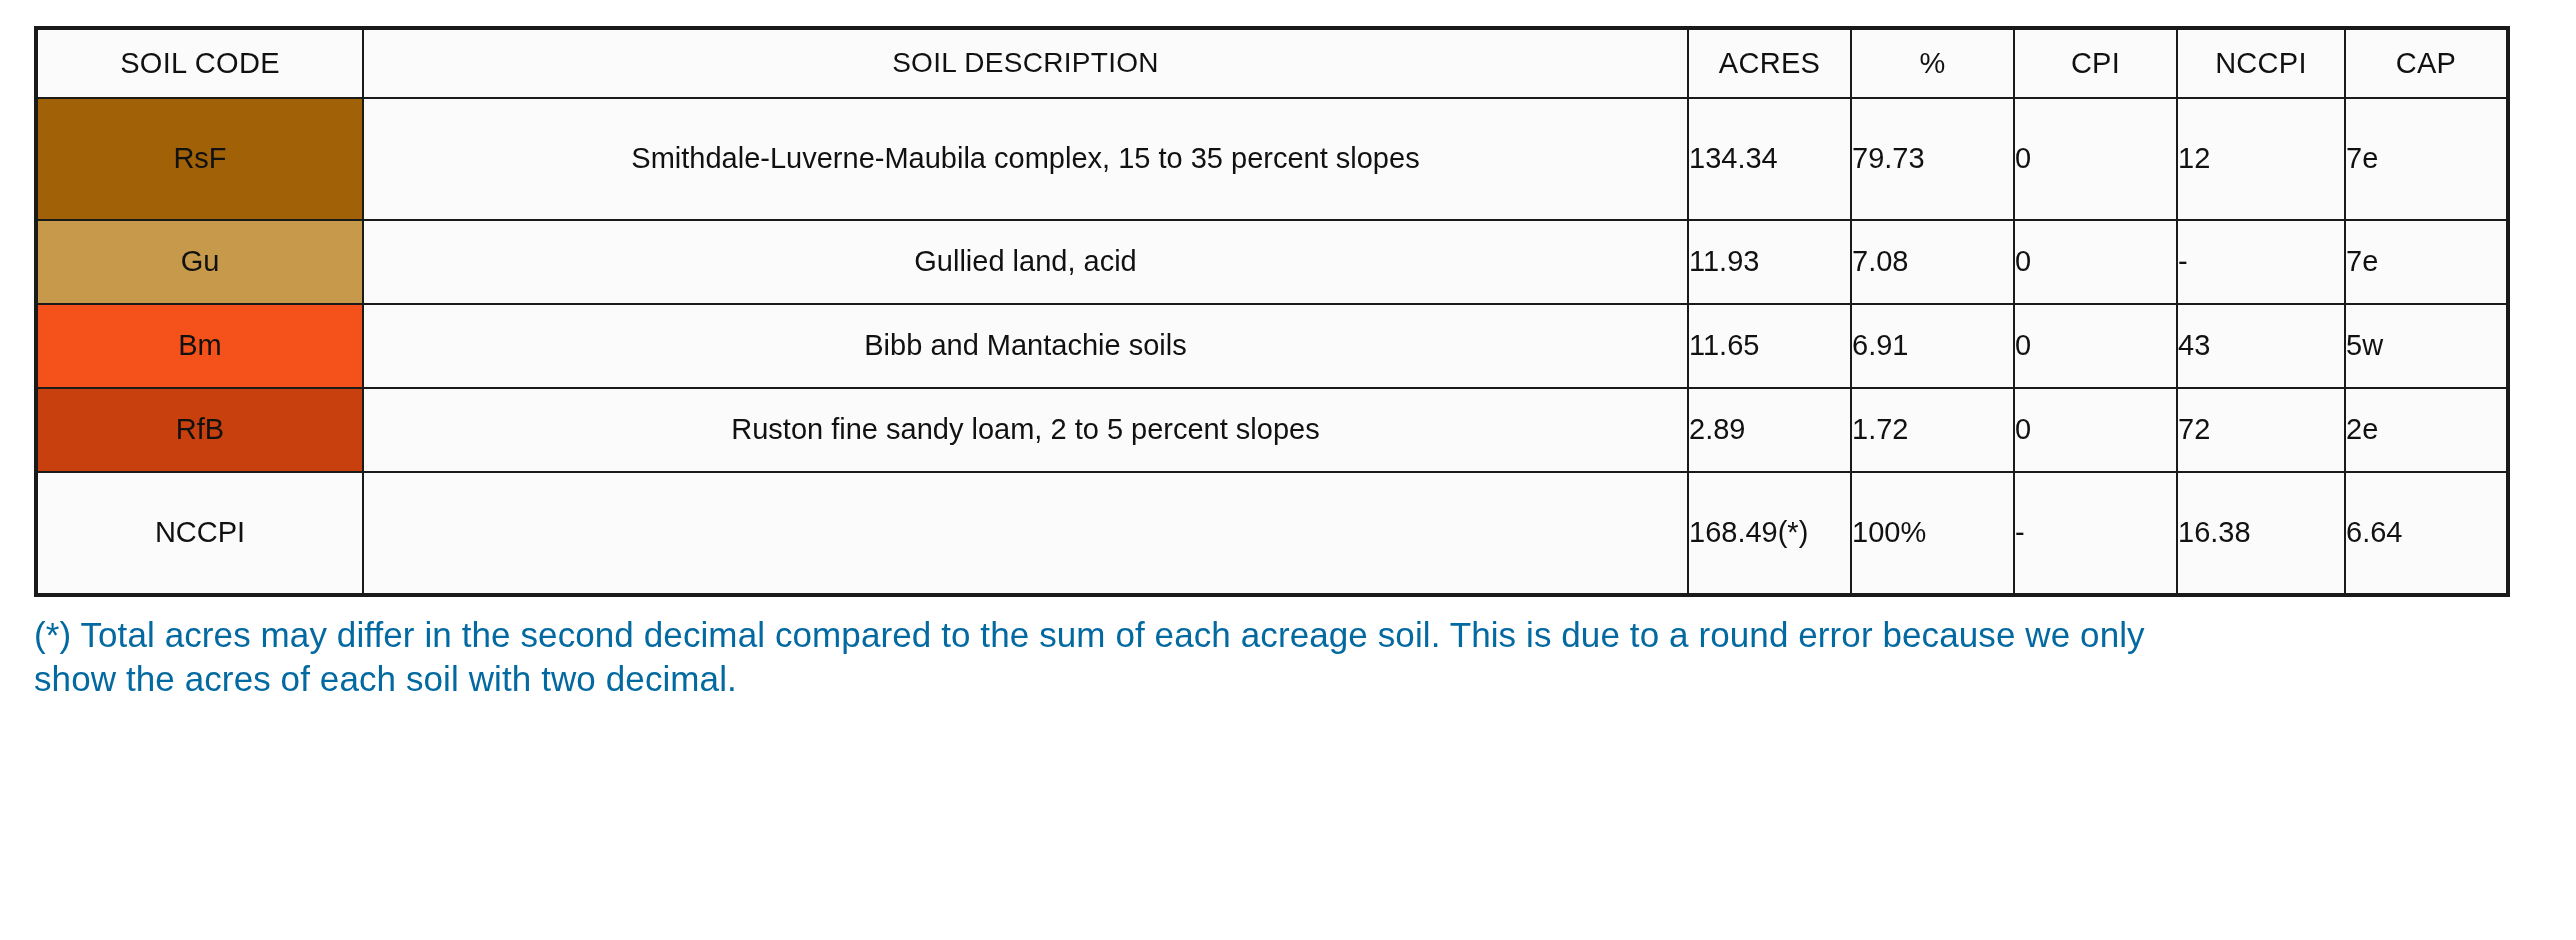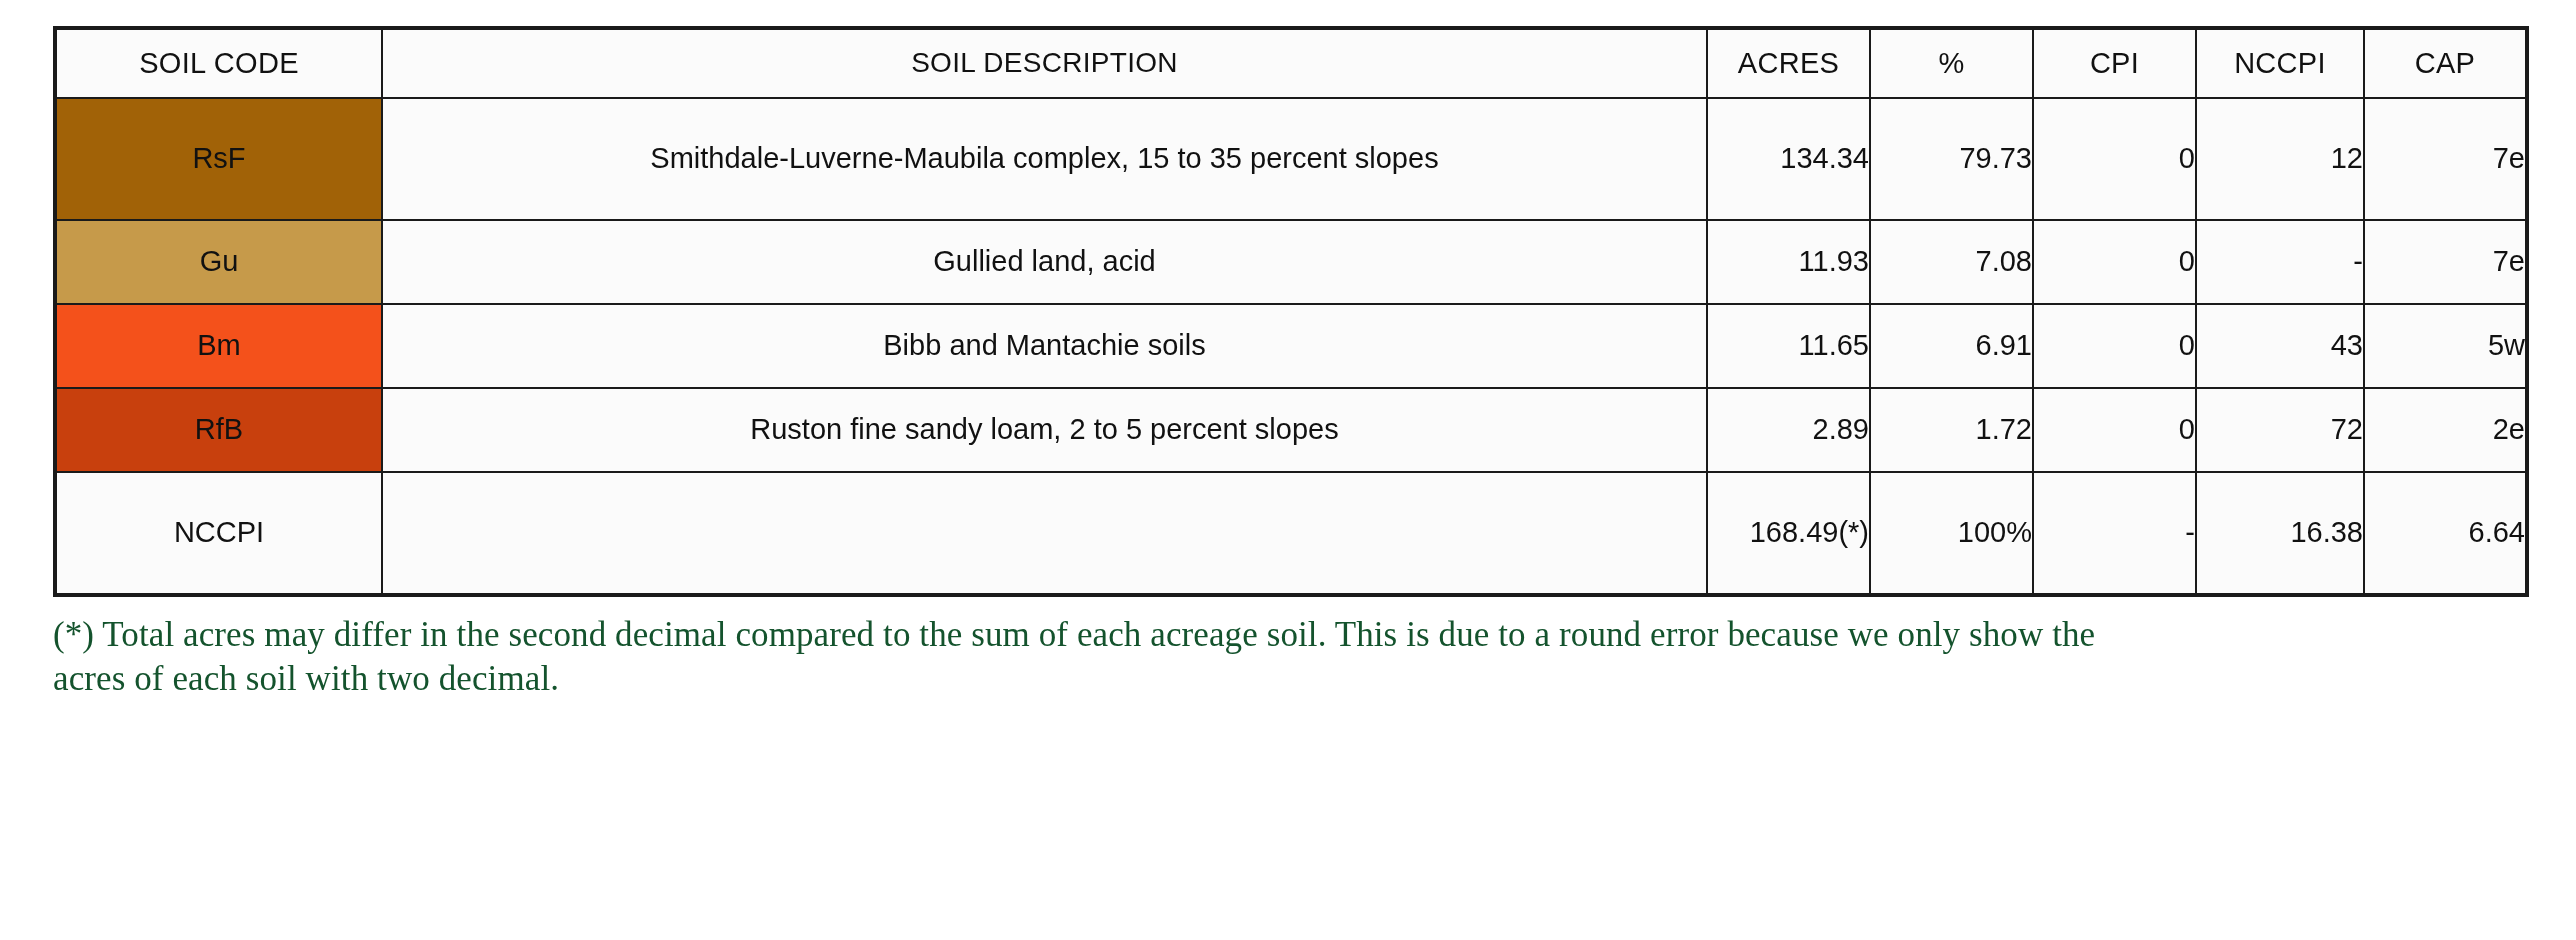--- a/index.html
+++ b/index.html
@@ -12,21 +12,21 @@
     height: 940px;
     font-family: "Liberation Sans", sans-serif;
     color: #000000;
     -webkit-font-smoothing: antialiased;
   }
   .page {
     position: relative;
     width: 2212px;
     height: 940px;
     box-sizing: border-box;
-    padding: 26px 52px 0 53px;
+    padding: 26px 52px 0 34px;
   }
   table.soil-table {
     border-collapse: collapse;
     table-layout: fixed;
     width: 2473px;
     border: 4.3px solid #1a1a1a;
     background: #fcfcfc;
   }
   table.soil-table col.c-code      { width: 327px; }
   table.soil-table col.c-desc      { width: 1325px; }
@@ -64,41 +64,40 @@
     text-align: center;
     font-size: 31px;
     padding: 3.4px 0;
   }
   td.desc-cell {
     text-align: center;
     padding-left: 17px;
     font-size: 31px;
   }
   td.num-cell {
-    text-align: right;
+    text-align: left;
     font-size: 30px;
     padding: 3.4px 12px;
     word-wrap: break-word;
     overflow-wrap: break-word;
   }
   tr.row-tall td { height: 120px; }
   tr.row-totals td { height: 120px; }
   td.totals-label {
     text-align: center;
     font-size: 31px;
     background: #fbfbfb;
   }
   .footnote {
     margin-top: 15.5px;
     font-size: 35px;
     line-height: 1.28;
-    color: #14532d;
+    color: #0369a1;
     max-width: 2468px;
     letter-spacing: 0.1px;
-    font-family: Liberation Serif, serif;
   }
 </style>
 </head>
 <body>
 
 <div class="page">
 
   <table class="soil-table">
     <colgroup>
       <col class="c-code">

